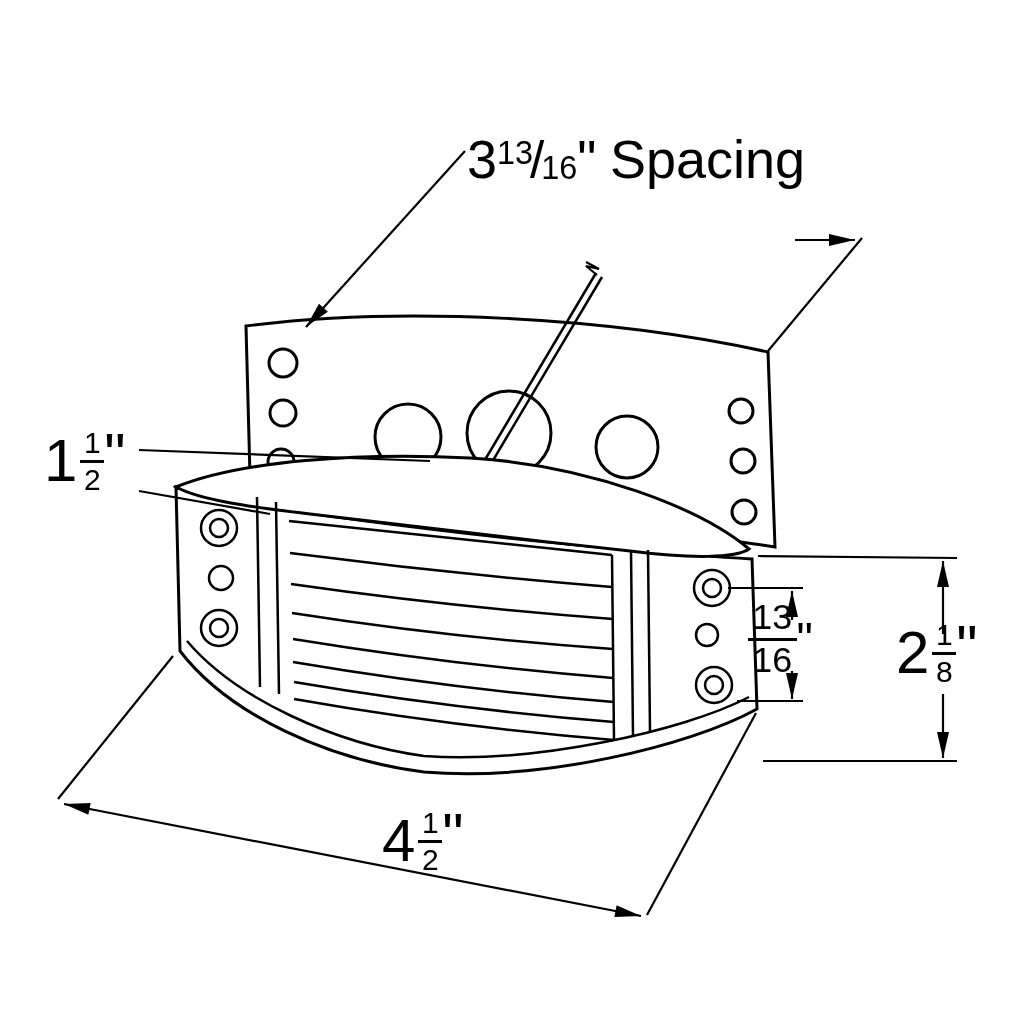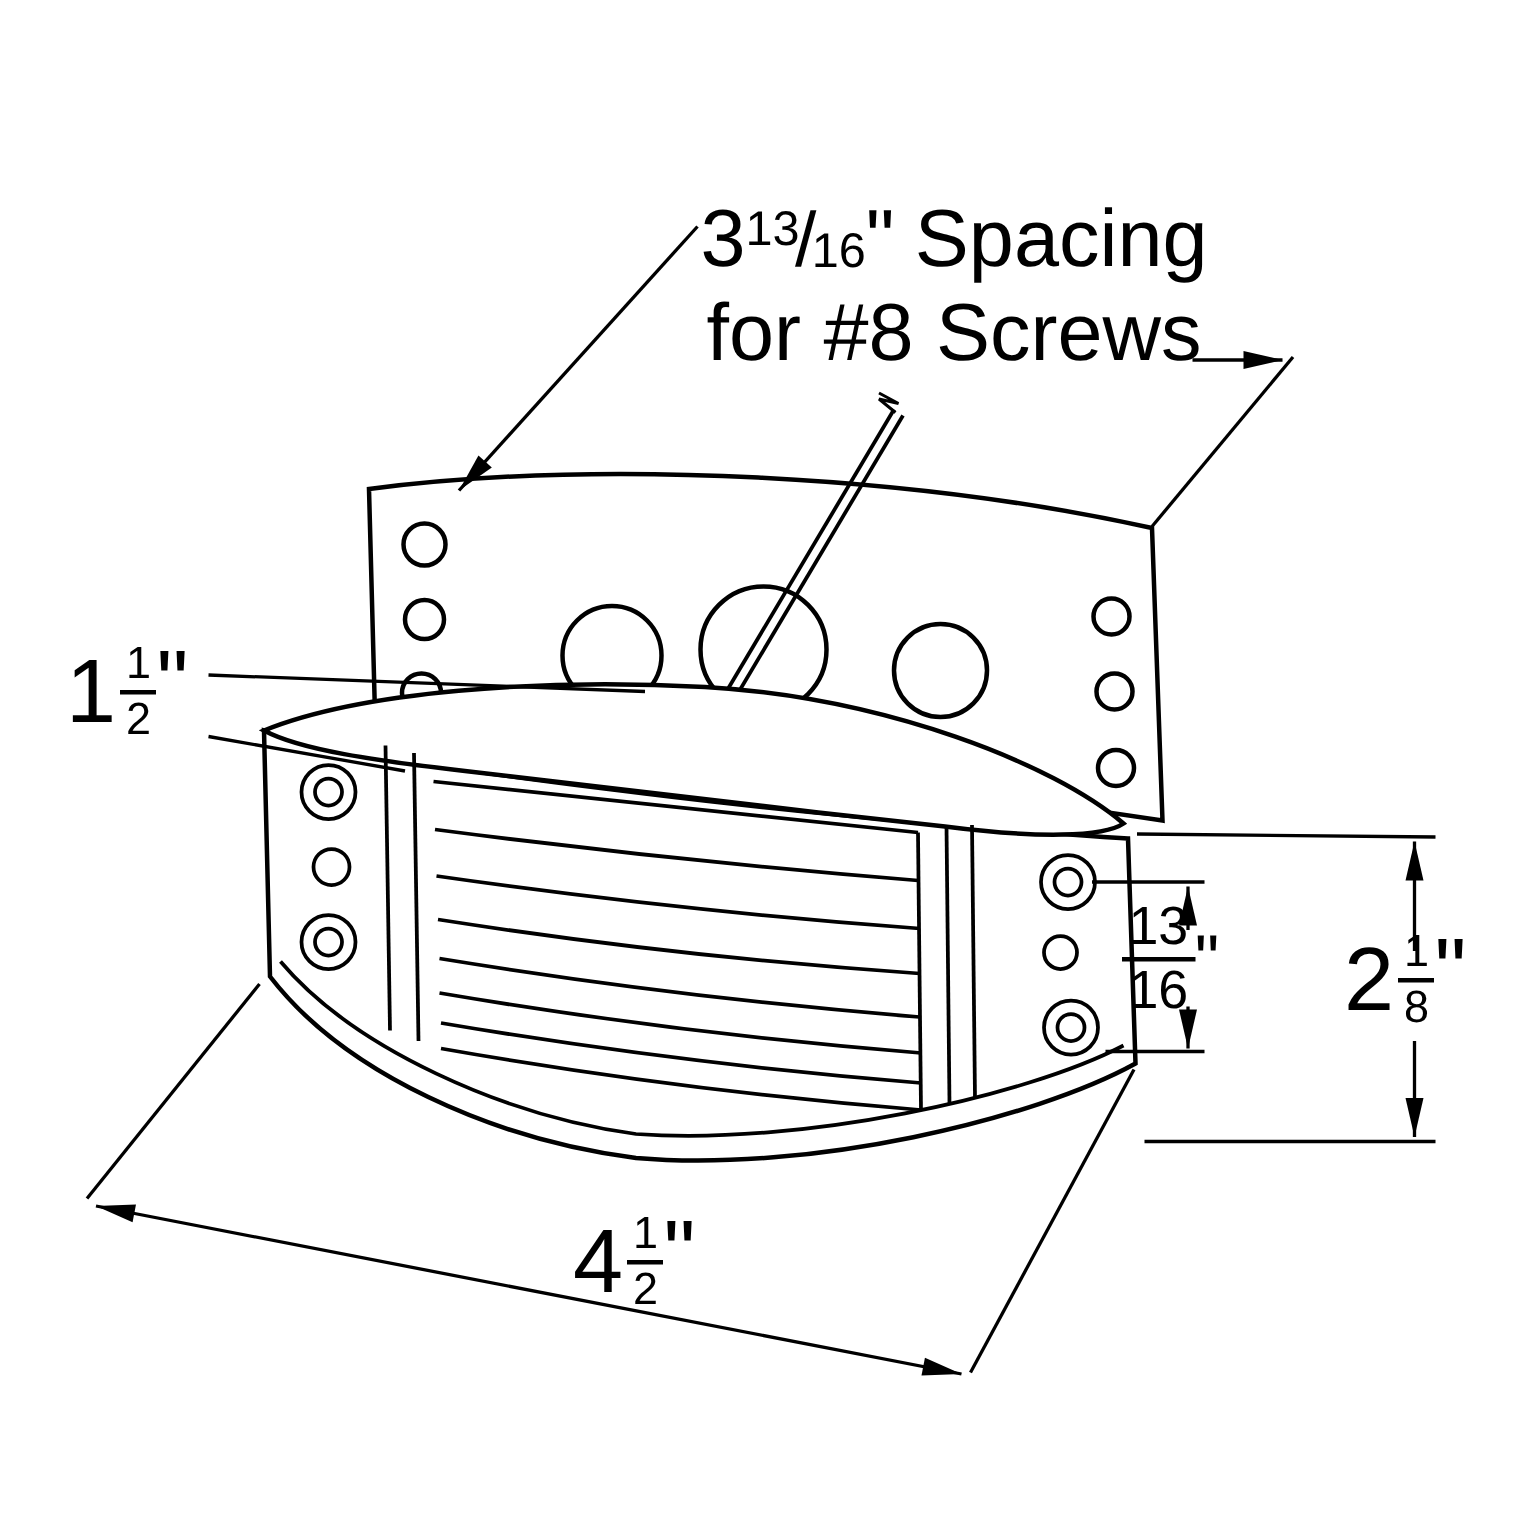--- a/index.html
+++ b/index.html
@@ -124,21 +124,20 @@
       <line x1="943" y1="694" x2="943" y2="758" marker-end="url(#arr)"></line>
 
       <line x1="173" y1="656" x2="58" y2="799"></line>
       <line x1="756" y1="713" x2="647" y2="915"></line>
       <line x1="64" y1="804" x2="641" y2="916" marker-start="url(#arr)" marker-end="url(#arr)"></line>
     </g>
   </svg>
 
   <div class="label spacing">
     <span class="sline"><span>3</span><span class="sknum">13</span><span class="slash">/</span><span class="skden">16</span><span>"</span><span class="word">Spacing</span></span>
-    <span class="sline">for #8 Screws</span>
   </div>
 
   <div class="label dim dim-depth">
     <span class="whole">1</span>
     <span class="frac">
       <span class="num">1</span>
       <span class="den">2</span>
     </span>
     <span class="unit">"</span>
   </div>

